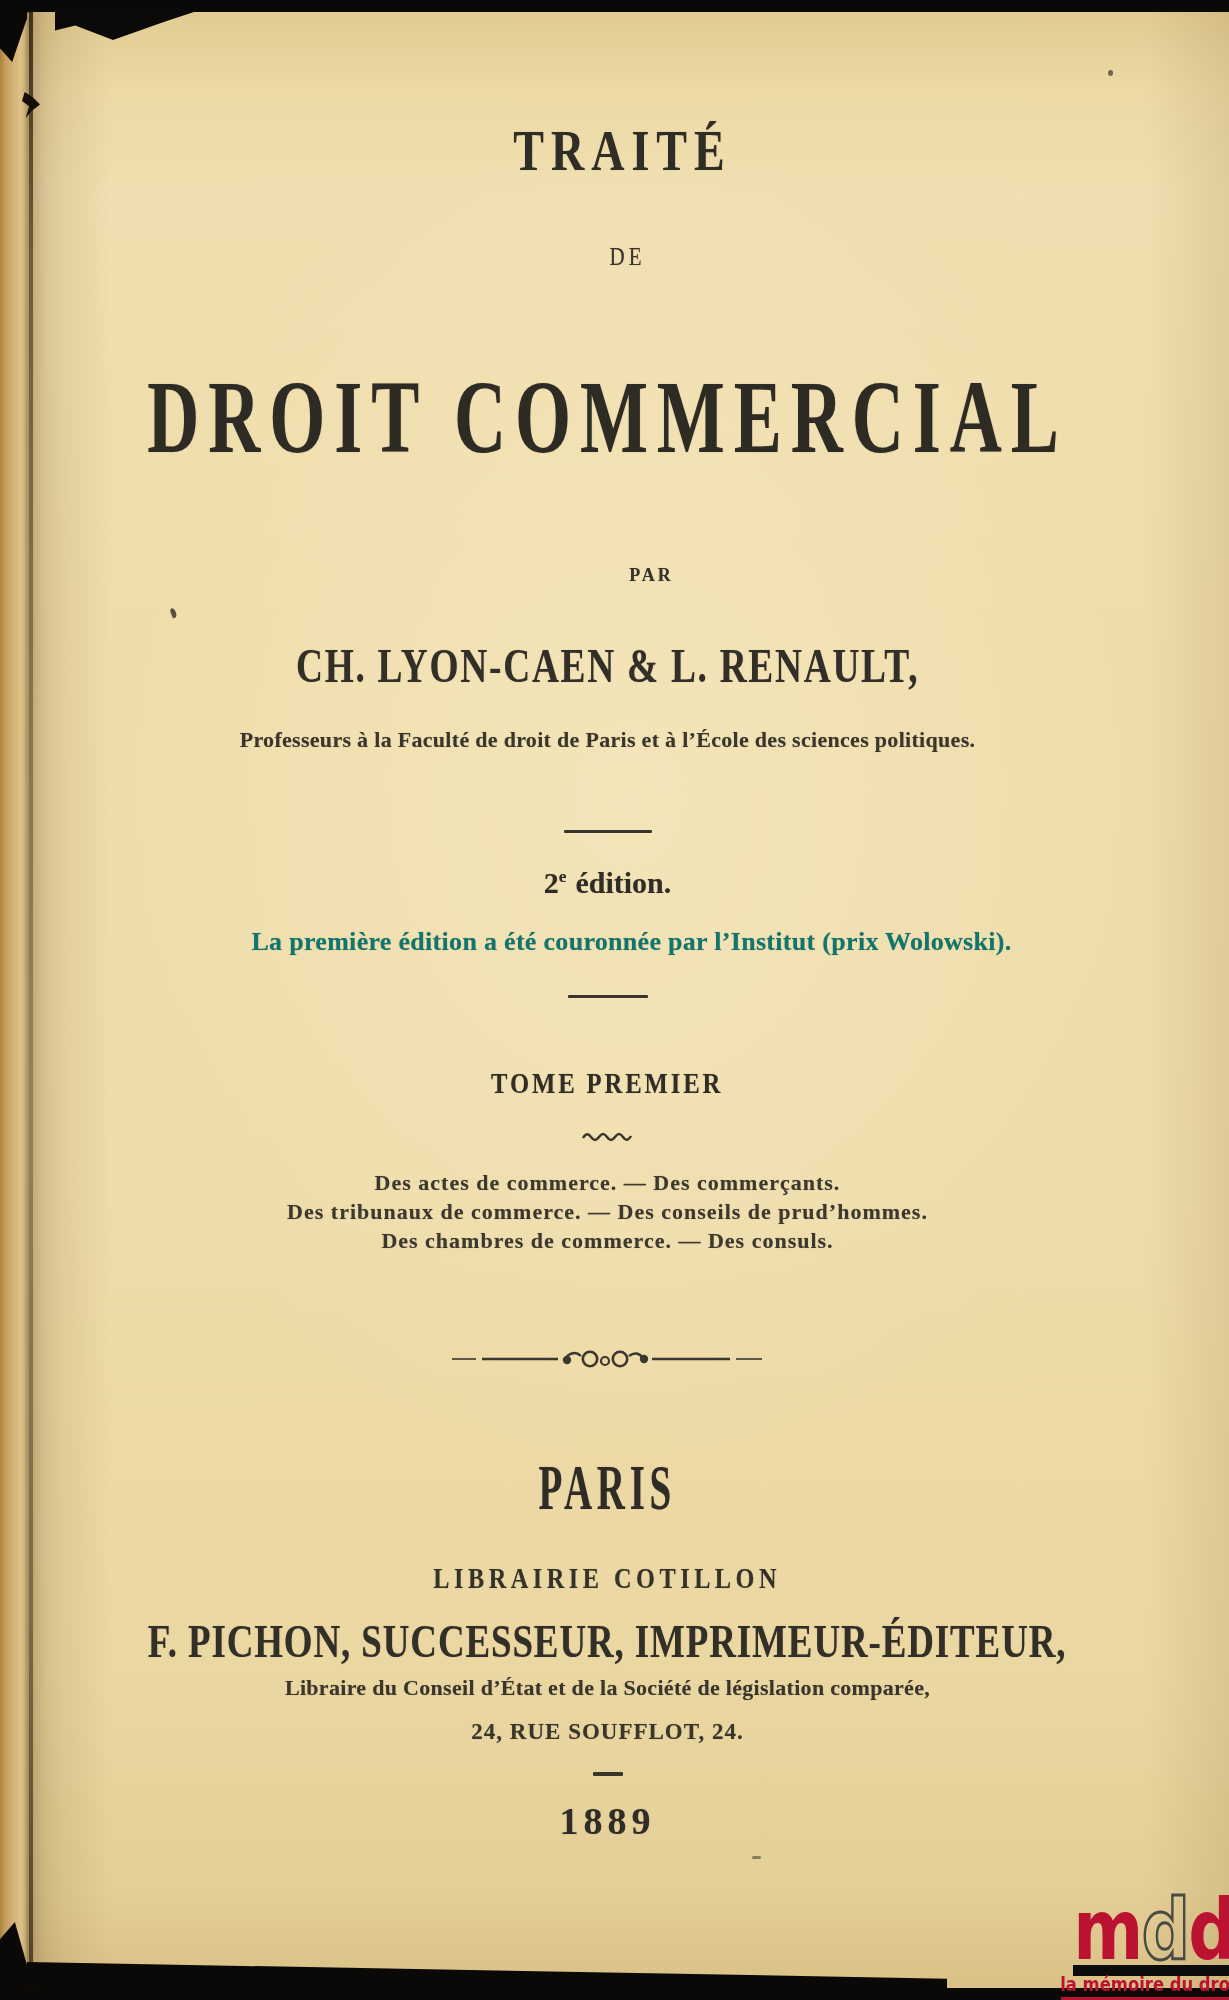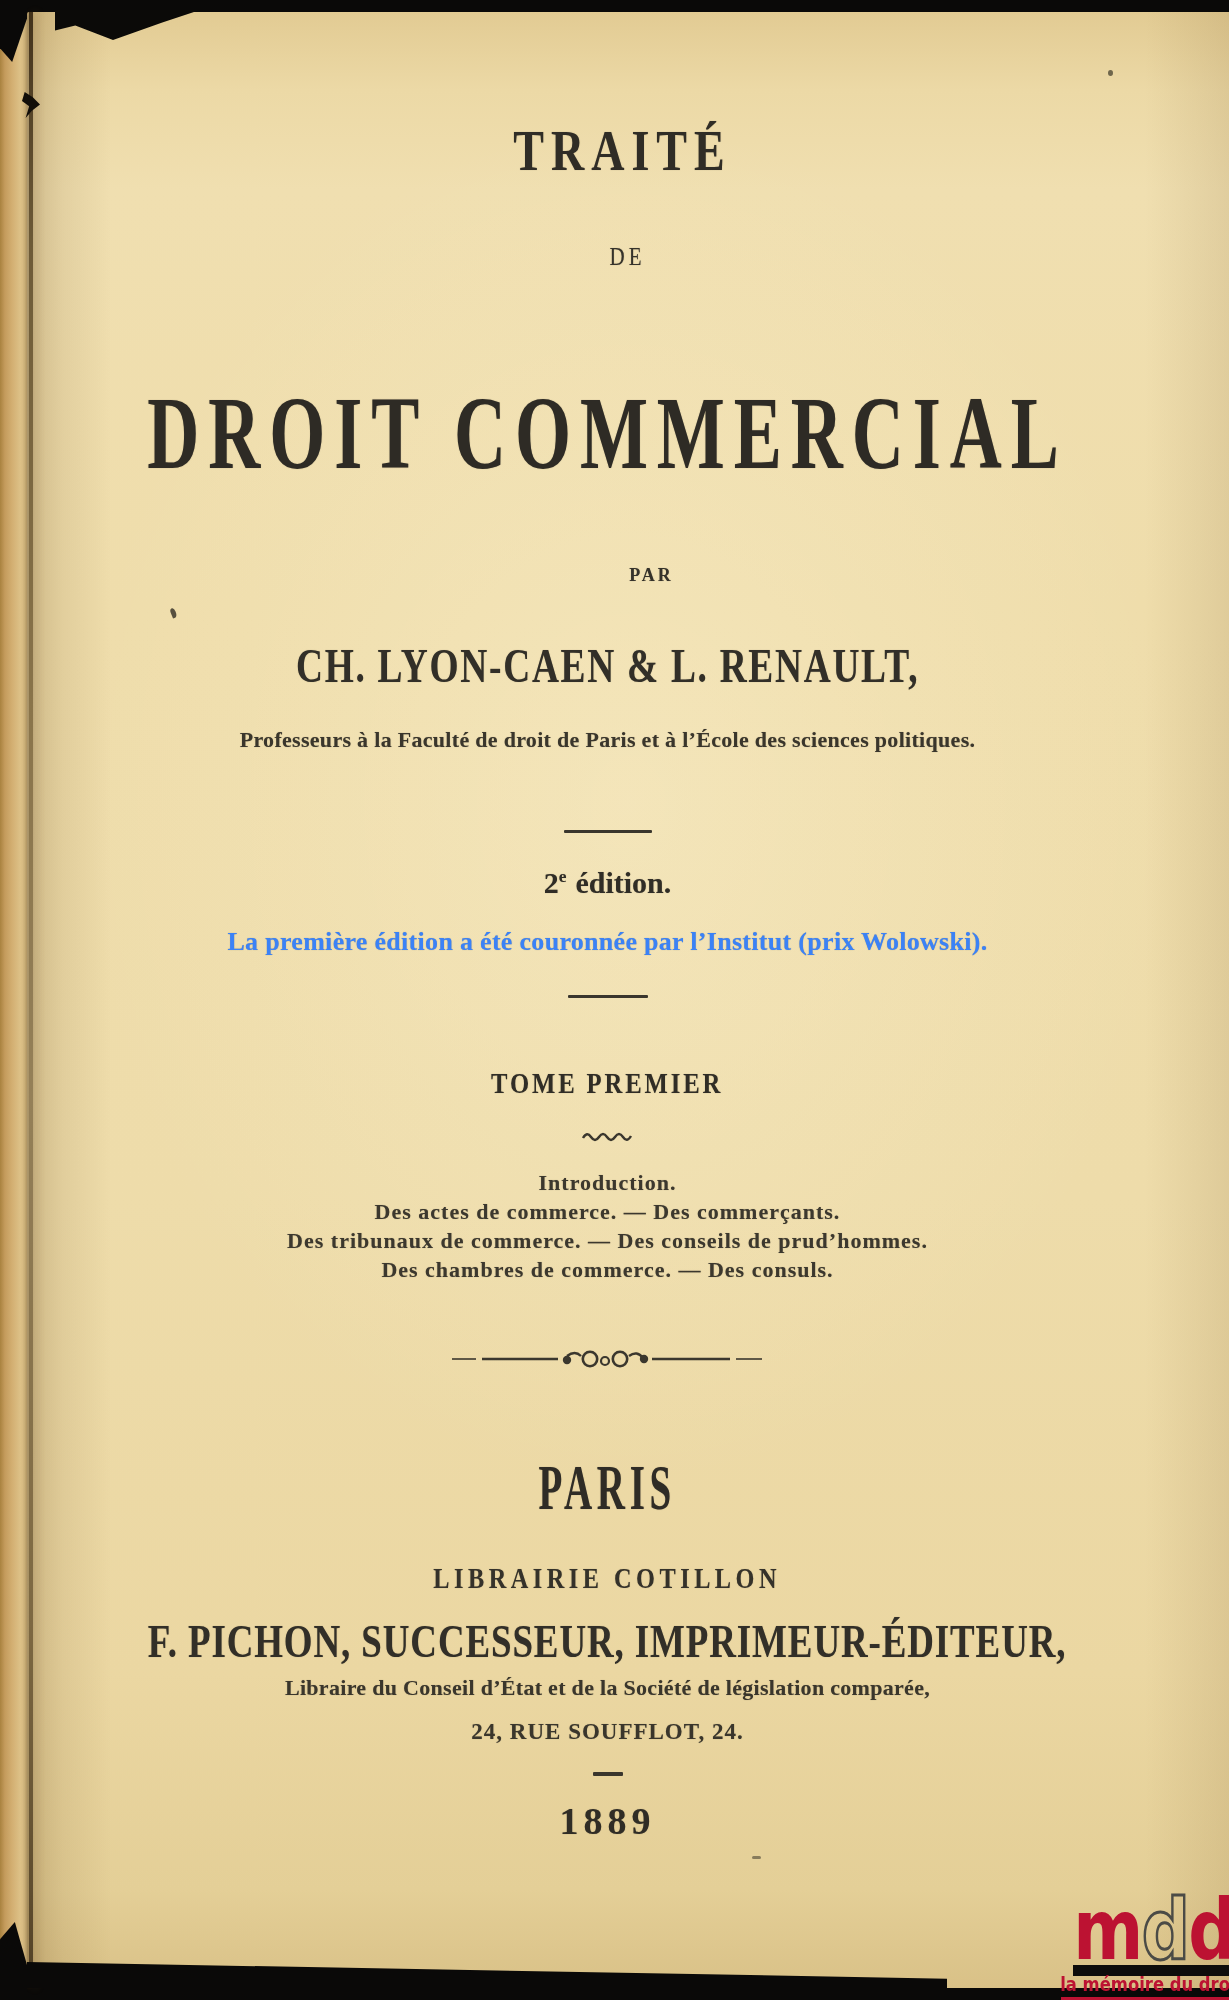--- a/index.html
+++ b/index.html
@@ -40,33 +40,33 @@
     border-radius:2px;}
   
   .content{position:absolute;left:30px;top:0;width:1155px;height:2000px;}
   .row{position:absolute;width:100%;text-align:center;line-height:1;color:#35322a;
     text-shadow:0 0 1px rgba(55,48,35,.35);}
   .row .t{display:inline-block;transform-origin:50% 0;white-space:nowrap;}
   #traite{top:124px;font-size:46px;font-weight:bold;letter-spacing:7px;color:#302d26;margin-left:15px;}
   #traite .t{transform:scale(1,1.22);}
   #de{top:245px;font-size:21px;font-weight:normal;letter-spacing:4px;margin-left:20px;}
   #de .t{transform:scale(1,1.15);}
-  #droit{top:381px;font-size:80px;font-weight:bold;letter-spacing:10px;color:#2e2b25;}
+  #droit{top:365px;font-size:80px;font-weight:bold;letter-spacing:10px;color:#2e2b25;}
   #droit .t{transform:scale(.9,1.3);}
   #par{top:566px;font-size:18px;font-weight:bold;letter-spacing:3px;padding-left:44px;}
   #authors{top:642px;font-size:44px;font-weight:bold;letter-spacing:2px;color:#322f28;}
   #authors .t{transform:scale(.85,1.12);}
   #role{top:729px;font-size:22px;font-weight:bold;letter-spacing:.3px;color:#3a362c;}
   .rule{position:absolute;left:0;right:0;margin:0 auto;background:#3a362d;border-radius:1px;}
   #rule1{top:830px;width:88px;height:3px;}
   #rule2{top:995px;width:80px;height:3px;}
   #edition{top:868px;font-size:30px;font-weight:bold;color:#302d26;}
   #edition sup{font-size:58%;vertical-align:super;}
   #edition .word{margin-left:9px;}
-  #award{top:929px;font-size:26px;font-weight:bold;letter-spacing:.3px;color:#3b82f6;}
+  #award{top:929px;font-size:26px;font-weight:bold;letter-spacing:.3px;color:#0f766e;padding-left:24px;}
   #tome{top:1070px;font-size:26px;font-weight:bold;letter-spacing:3px;color:#302d26;}
   #tome .t{transform:scale(.95,1.1);}
   #squiggle-row{top:1128px;}
   #contents{top:1168px;font-size:22px;font-weight:bold;line-height:29px;letter-spacing:1px;color:#3c382e;}
   #divider-row{top:1348px;}
   #paris{top:1456px;font-size:50px;font-weight:bold;letter-spacing:6px;color:#2f2c26;}
   #paris .t{transform:scale(.78,1.25);}
   #cotillon{top:1564px;font-size:27px;font-weight:bold;letter-spacing:5px;}
   #cotillon .t{transform:scale(.9,1.1);}
   #pichon{top:1618px;font-size:42px;font-weight:bold;letter-spacing:1px;color:#322f28;}
@@ -148,21 +148,20 @@
     <span class="t">TOME PREMIER</span>
   </div>
 
   <div class="row" id="squiggle-row">
     <svg width="56" height="16" viewBox="0 0 56 16">
       <path class="ink" stroke-width="2.4" d="M3,10 Q7,3 11,9 T19,9 T27,9 T35,9 T43,9 T51,8"></path>
     </svg>
   </div>
 
   <div id="contents" class="row">
-    <div>Introduction.</div>
     <div>Des actes de commerce. — Des commerçants.</div>
     <div>Des tribunaux de commerce. — Des conseils de prud’hommes.</div>
     <div>Des chambres de commerce. — Des consuls.</div>
   </div>
 
   <div class="row" id="divider-row">
     <svg width="320" height="22" viewBox="0 0 320 22">
       <line class="ink" x1="4" y1="11" x2="28" y2="11" stroke-width="1.6"></line>
       <line class="ink" x1="34" y1="11" x2="110" y2="11" stroke-width="2.6"></line>
       <circle class="inkfill" cx="119" cy="12" r="4.2"></circle>

